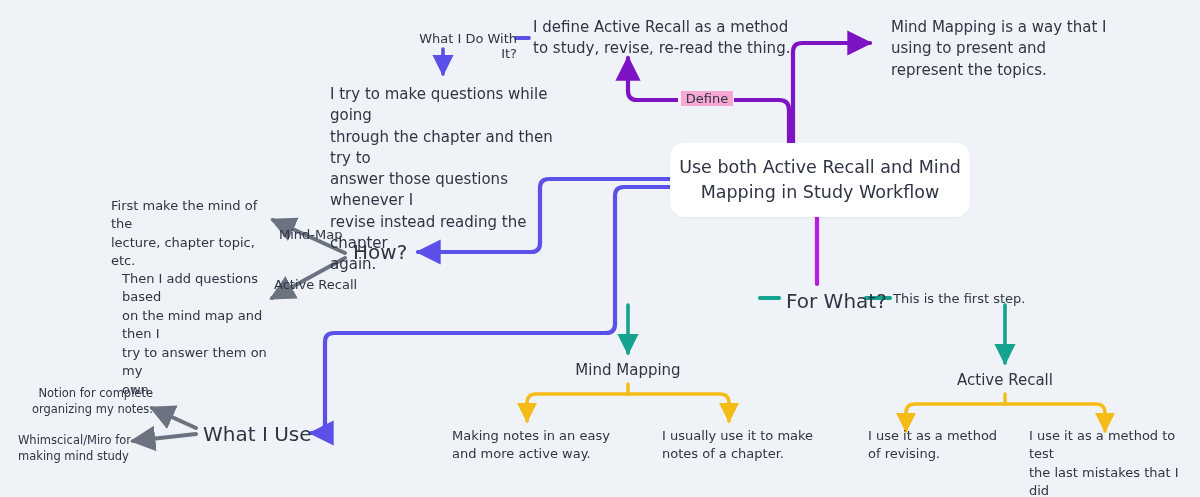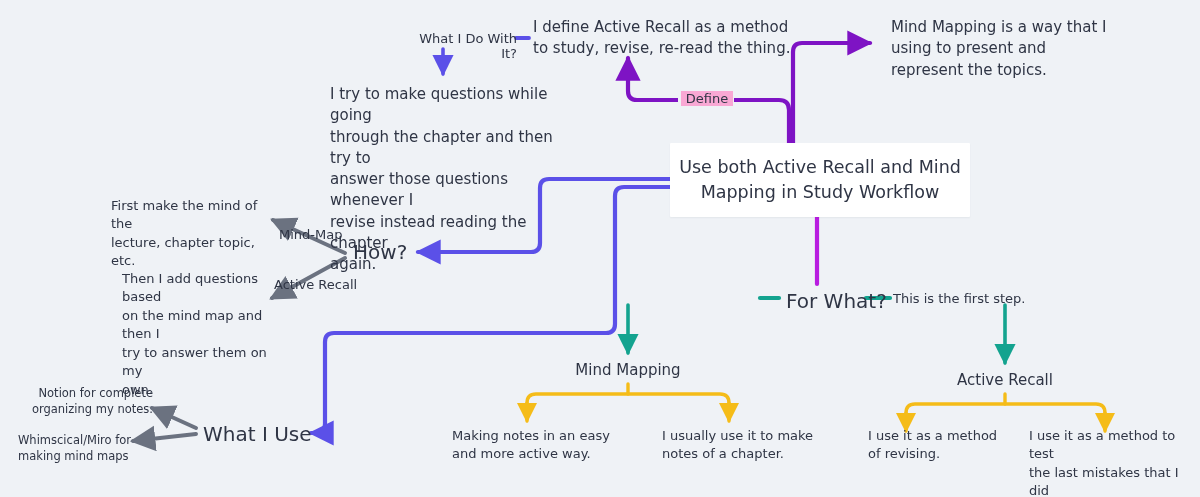--- a/index.html
+++ b/index.html
@@ -12,21 +12,21 @@
     position:relative;
   }
   #canvas{position:absolute;left:0;top:0;width:1200px;height:497px;}
   svg.wires{position:absolute;left:0;top:0;width:1200px;height:497px;pointer-events:none;}
   .node{position:absolute;}
   .txt{line-height:1.42;white-space:pre-line;}
 
   
   .center-box{
     position:absolute;left:670px;top:143px;width:300px;height:74px;
-    background:#ffffff;border-radius:1px;
+    background:#ffffff;border-radius:14px;
     display:flex;align-items:center;justify-content:center;
     box-shadow:0 1px 2px rgba(40,50,70,.06);
   }
   .center-box .label{
     font-size:17.5px;color:#2f3545;text-align:center;line-height:1.45;
     white-space:pre-line;
   }
 
   
   .big{font-size:20px;color:#2f3545;}
@@ -127,21 +127,21 @@
   <div class="node sm" style="left:274px;top:277px;">Active Recall</div>
   <div class="node txt sm" style="left:111px;top:270px;width:162px;margin-left:11px;">Then I add questions based
 on the mind map and then I
 try to answer them on my
 own.</div>
 
   <div class="node big" style="left:203px;top:422px;">What I Use</div>
   <div class="node txt xs" style="left:23px;top:385px;width:130px;text-align:right;">Notion for complete
 organizing my notes.</div>
   <div class="node txt xs" style="left:18px;top:432px;width:130px;">Whimscical/Miro for
-making mind maps</div>
+making mind study</div>
 
   <div class="node big" style="left:786px;top:289px;">For What?</div>
   <div class="node sm" style="left:893px;top:291px;">This is the first step.</div>
 
   <div class="node med" style="left:528px;top:361px;width:200px;text-align:center;">Mind Mapping</div>
   <div class="node txt sm" style="left:452px;top:427px;width:160px;">Making notes in an easy
 and more active way.</div>
   <div class="node txt sm" style="left:662px;top:427px;width:160px;">I usually use it to make
 notes of a chapter.</div>
 

